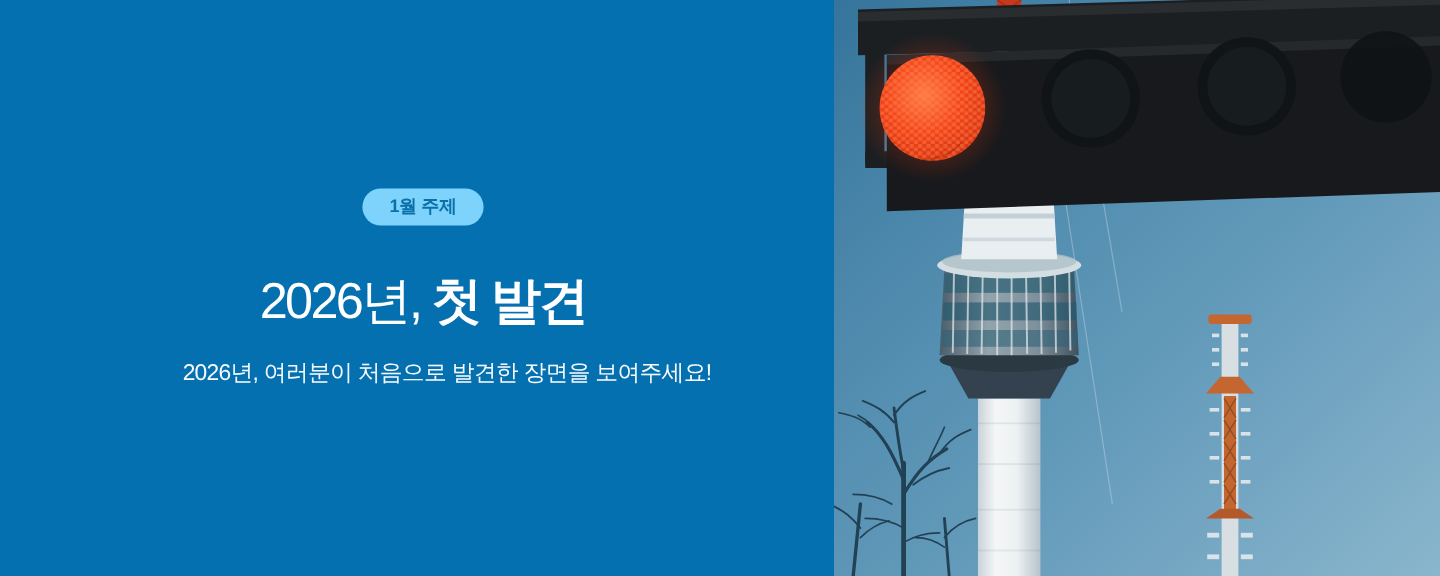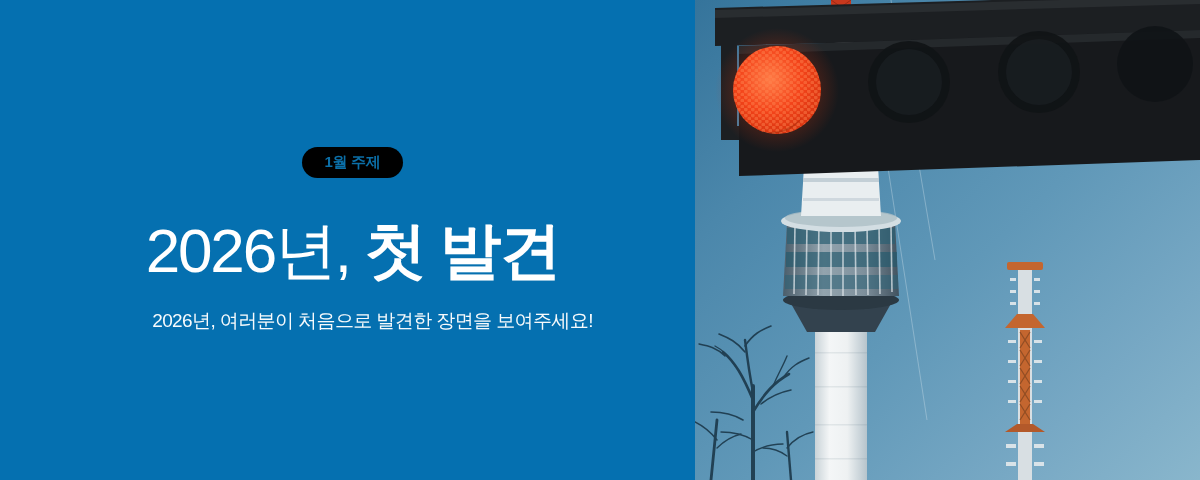--- a/index.html
+++ b/index.html
@@ -25,31 +25,31 @@
     justify-content:center;
     padding-right:0;
   }
   .stack-inner {
     width:480px; margin-left:10px;
     display:flex; flex-direction:column; align-items:center;
   }
 
   .badge {
     display:inline-flex; align-items:center; justify-content:center;
-    background:#000000; color:#0b6fa8;
+    background:#7dd3fc; color:#0b6fa8;
     border-radius:999px;
     height:31px; padding:0 22px;
     font-size:15px; font-weight:700; letter-spacing:-0.3px;
     white-space:nowrap;
     margin-bottom:42px;
   }
 
   .headline {
     color:#ffffff;
-    font-size:62px;
+    font-size:42px;
     line-height:1;
     letter-spacing:-2.2px;
     white-space:nowrap;
     margin-bottom:26px;
     text-align:center;
   }
   .headline .hl-light { font-weight:400; }
   .headline .hl-bold  { font-weight:700; }
 
   .subtitle {

